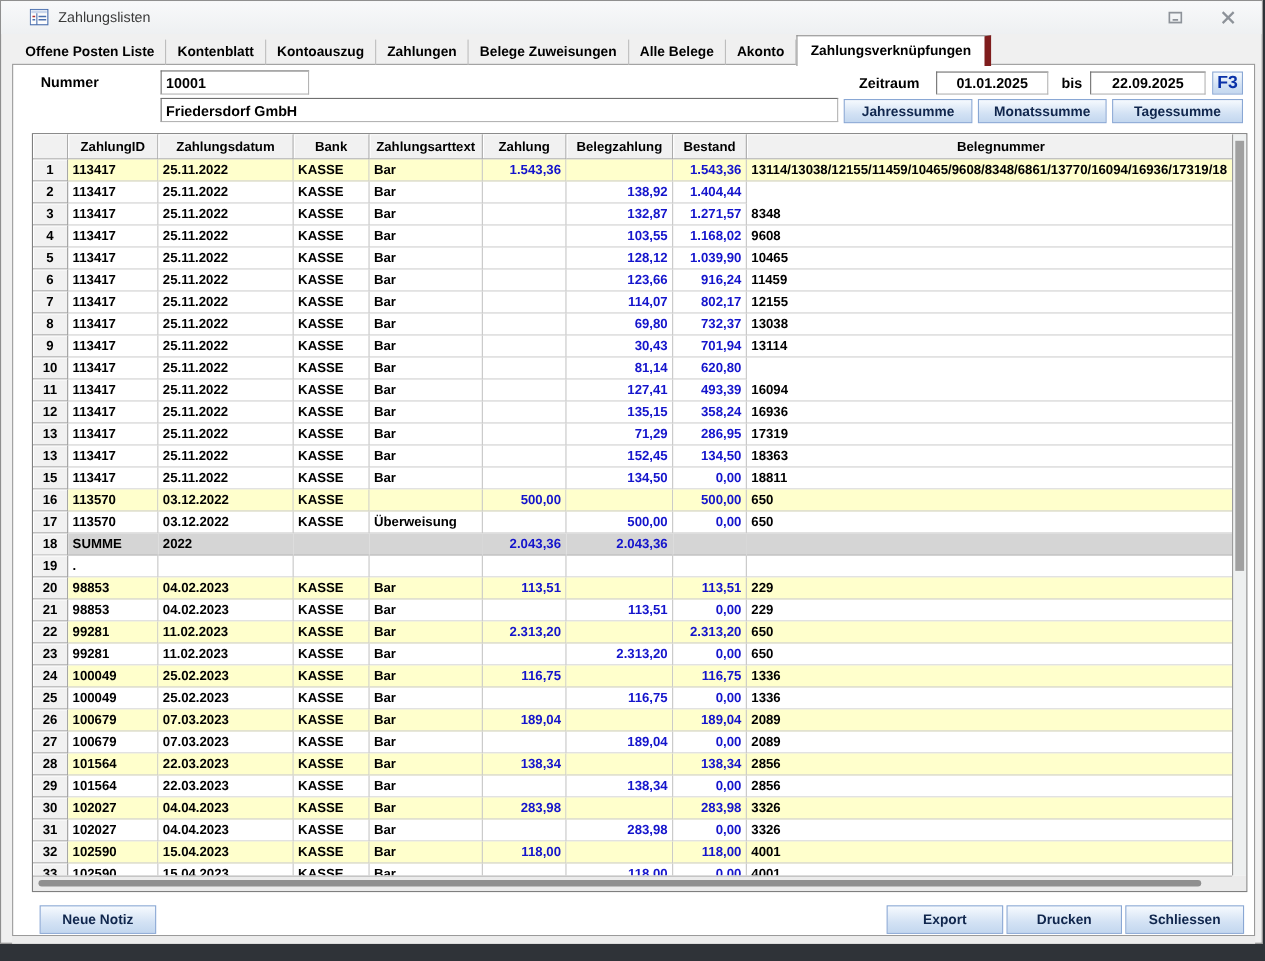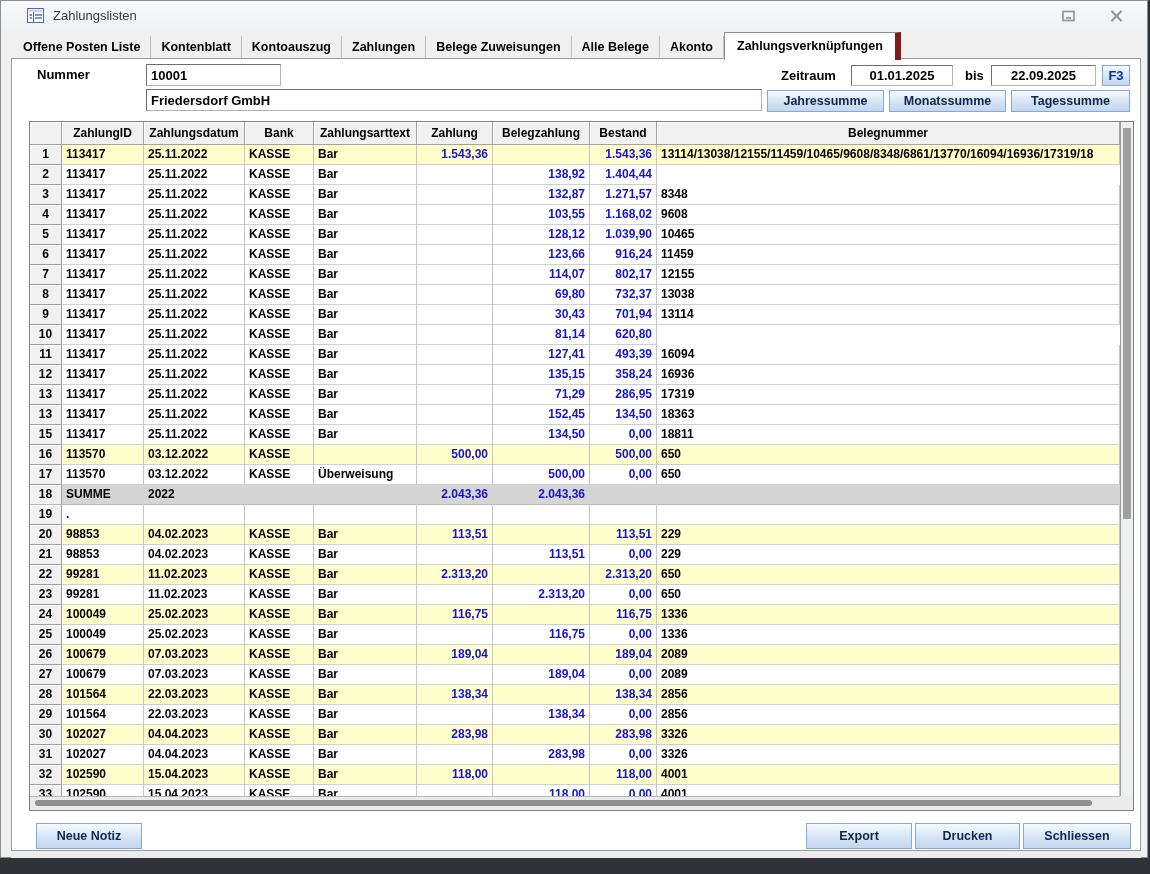--- a/index.html
+++ b/index.html
@@ -42,21 +42,21 @@
     box-shadow:inset 1px 1px 0 #ffffff;font-size:12px;font-weight:bold;color:#000;
     display:flex;align-items:center;justify-content:center;box-sizing:border-box;overflow:hidden;white-space:nowrap;}
   .cell{border-right:1px solid #c6c6c6;border-bottom:1px solid #cfcfcf;box-sizing:border-box;
     font-size:12px;font-weight:bold;color:#000;line-height:19px;padding:0 4px;
     overflow:hidden;white-space:nowrap;}
   .cell.sel{background:#f1f1f1;border-right:1px solid #9f9f9f;border-bottom:1px solid #9f9f9f;
     box-shadow:inset 1px 1px 0 #ffffff;text-align:center;padding:0;}
   .cell.num{color:#1414cc;text-align:right;}
   .c0{width:32px;flex:none;}
   .c1{width:82px;flex:none;}
-  .c2{width:101px;flex:none;}
+  .c2{width:123px;flex:none;}
   .c3{width:69px;flex:none;}
   .c4{width:103px;flex:none;}
   .c5{width:76px;flex:none;}
   .c6{width:97px;flex:none;}
   .c7{width:67px;flex:none;}
   .c8{width:463px;flex:none;}
   .r-yellow .cell{background:#ffffcc;}
   .r-yellow .cell.sel{background:#f1f1f1;}
   .r-summary .cell{background:#d5d5d5;border-right-color:transparent;border-bottom-color:#b9b9b9;}
   .r-summary .cell.sel{background:#f1f1f1;border-right:1px solid #9f9f9f;}
@@ -119,21 +119,21 @@
   <div class="panel"></div>
 
   <span class="lbl" style="left:36px;top:66px;">Nummer</span>
   <input class="tbox" style="left: 145px; top: 63px; width: 135px; height: 22px;" value="10001">
   <input class="tbox" style="left: 145px; top: 88px; width: 616px; height: 22px;" value="Friedersdorf GmbH">
 
   <span class="lbl" style="left:780px;top:67px;">Zeitraum</span>
   <input class="tbox datebox" style="left: 850px; top: 64px; width: 102px; height: 21px;" value="01.01.2025">
   <span class="lbl" style="left:964px;top:67px;">bis</span>
   <input class="tbox datebox" style="left: 990px; top: 64px; width: 105px; height: 21px;" value="22.09.2025">
-  <div class="bluebtn" style="left:1101px;top:64px;width:28px;height:21px;font-size:13px;color:#0a32a8;">F3</div>
+  <div class="bluebtn" style="left:1101px;top:64px;width:28px;height:21px;font-size:16px;color:#0a32a8;">F3</div>
 
   <div class="bluebtn" style="left:766px;top:89px;width:117px;height:22px;">Jahressumme</div>
   <div class="bluebtn" style="left:888px;top:89px;width:117px;height:22px;">Monatssumme</div>
   <div class="bluebtn" style="left:1010px;top:89px;width:119px;height:22px;">Tagessumme</div>
 
   <div class="grid">
     <div class="gridinner">
       <div class="hrow">
           <div class="hcell c0"></div>
           <div class="hcell c1">ZahlungID</div>

